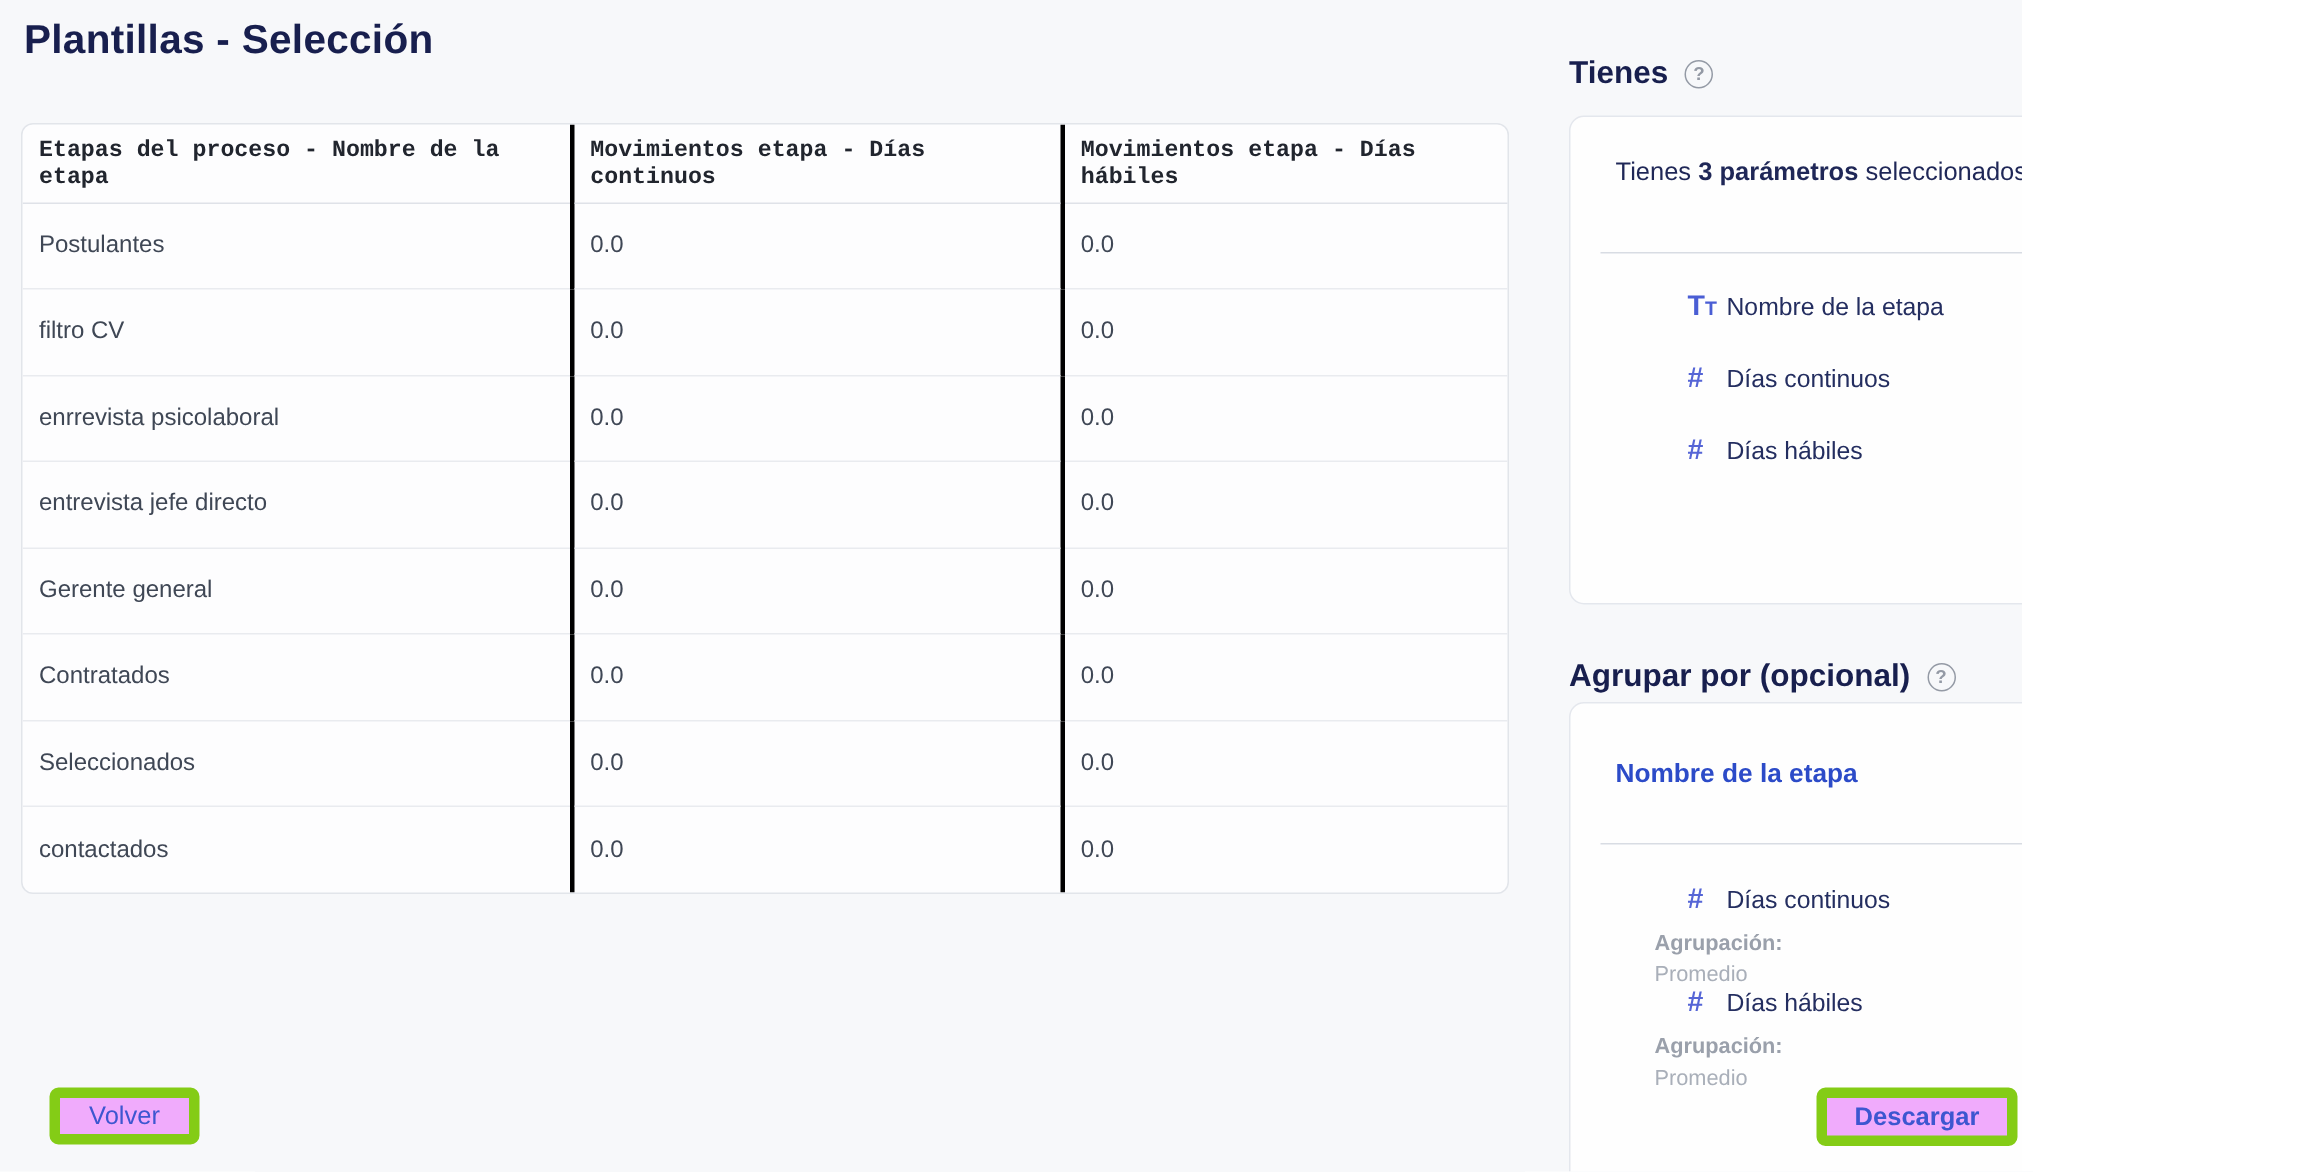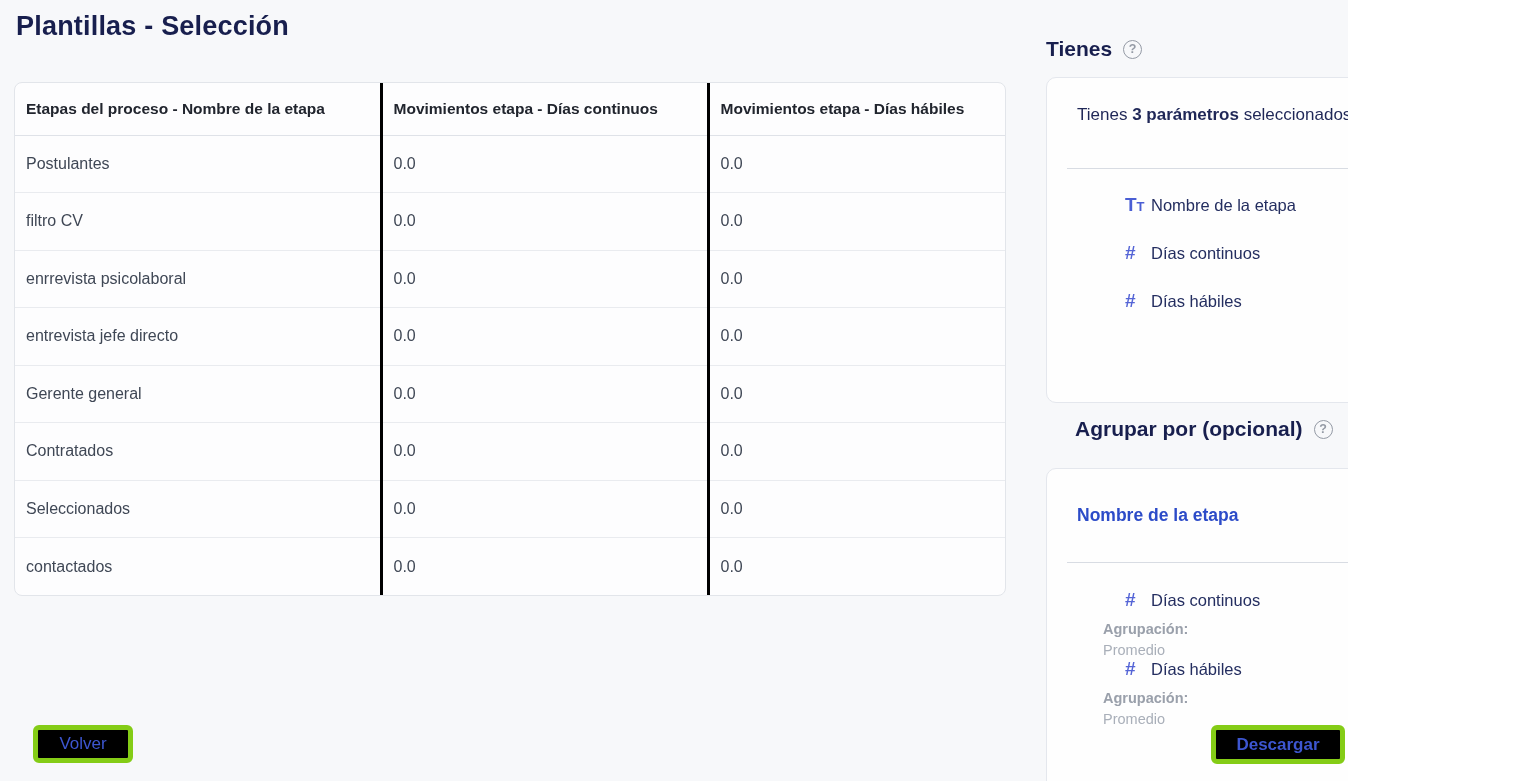--- a/index.html
+++ b/index.html
@@ -19,45 +19,46 @@
   .table-card {
     position:absolute; left:14px; top:82px; width:992px;
     background:#fdfdfe; border:1px solid #e2e5ea; border-radius:8px;
     overflow:hidden;
   }
   table.stages { width:100%; border-collapse:collapse; table-layout:fixed; }
   table.stages th {
     height:52px; text-align:left; padding:0 11px;
     font-size:15.5px; font-weight:700; color:#21252e;
     border-bottom:1px solid #dfe2e8;
+    font-family:Liberation Mono, monospace;
   }
   table.stages td {
     height:57.5px; padding:0 11px;
     font-size:16px; color:#3f4755;
     border-bottom:1px solid #e9ebef;
   }
   table.stages tbody tr:last-child td { border-bottom:none; }
   table.stages th + th, table.stages td + td { border-left:3px solid #000000; }
   
   .btn { display:inline-flex; align-items:center; justify-content:center;
          border-radius:6px; font-family:inherit; cursor:pointer; }
-  .btn-outline { background:#000000; border:5px solid #84cc16; color:#3d56d0; }
+  .btn-outline { background:#f0abfc; border:7px solid #84cc16; color:#3d56d0; }
   .btn-volver { position:absolute; left:33px; top:725px; width:100px; height:38px;
                 font-size:17px; font-weight:400; }
   .actions { position:absolute; left:1211px; top:725px; display:flex; gap:29px; z-index:3; }
   .btn-descargar { width:134px; height:39px; font-size:17px; font-weight:600; }
   .btn-guardar { width:115px; height:39px; font-size:17px; font-weight:700;
                  background:#3b52c1; border:none; color:#ffffff; }
   
   .section-heading {
     position:absolute; left:1046px; display:flex; align-items:center; gap:11px;
     font-size:21px; font-weight:600; color:#181f4e;
   }
   .heading-datos { top:37px; }
-  .heading-agrupar { top:417px;margin-left:29px; }
+  .heading-agrupar { top:439px; }
   .help-icon {
     width:19px; height:19px; border:1.5px solid #949aa5; border-radius:50%;
     color:#949aa5; font-size:12.5px; font-weight:700;
     display:inline-flex; align-items:center; justify-content:center; cursor:pointer;
   }
   
   .card {
     position:absolute; left:1046px; width:474px;
     background:#fefefe; border:1px solid #e4e7ed; border-radius:10px;
     padding:0 30px;

